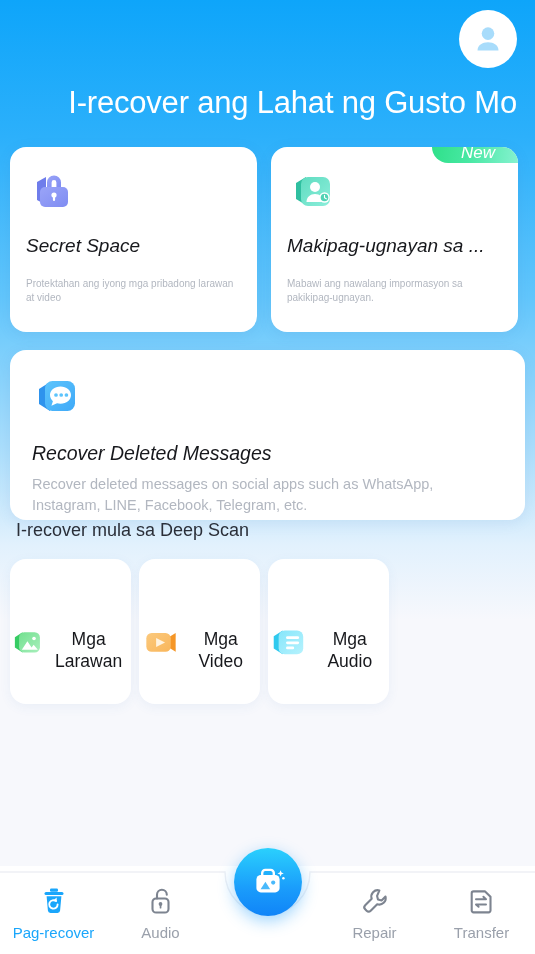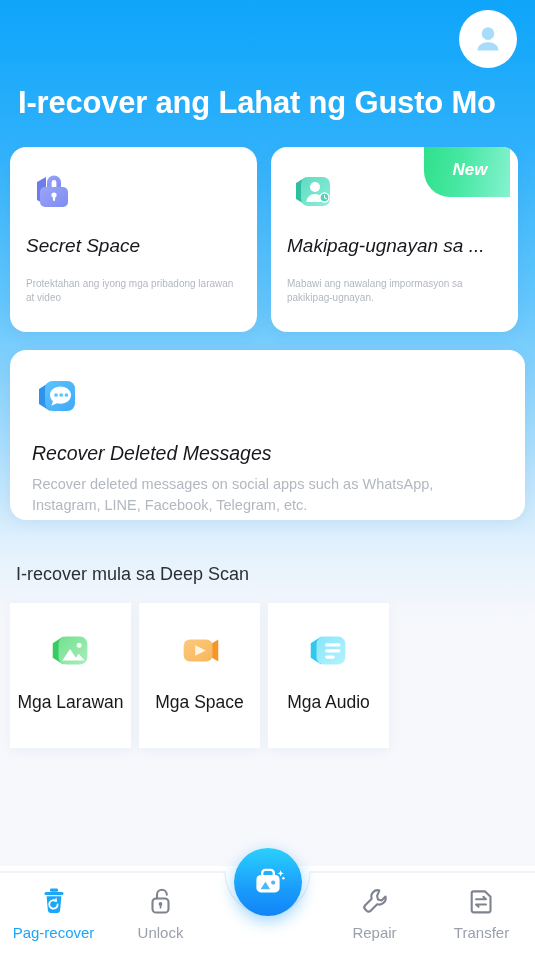--- a/index.html
+++ b/index.html
@@ -21,22 +21,22 @@
 
   
   .header{ padding:0 18px; }
   .avatar-row{ height:78px; display:flex; align-items:center; justify-content:flex-end; }
   .avatar{
     width:58px; height:58px; border-radius:50%; background:#ffffff;
     display:flex; align-items:center; justify-content:center;
   }
   .avatar svg{ display:block; }
   .page-title{
-    color:#ffffff; font-size:31px; font-weight:bold; line-height:1.38;
-    letter-spacing:-0.2px; margin-top:4px; max-width:520px;
+    color:#ffffff; font-size:31px; font-weight:normal; line-height:1.38;
+    letter-spacing:-0.2px; margin-top:4px; max-width:520px;text-align:right;
   }
 
   
   .cards-row{ display:flex; gap:14px; padding:0 10px; margin-top:22px; }
   .card{
     background:#ffffff; border-radius:16px; position:relative;
     box-shadow:0 3px 14px rgba(60,110,180,.10);
     padding:18px 16px 16px 16px; overflow:hidden;
   }
   .card.half{ width:247px; height:185px; }
@@ -47,35 +47,35 @@
     font-size:19px; color:#17181c; margin-top:18px;
     white-space:nowrap; overflow:hidden; text-overflow:ellipsis;font-style:italic;
   }
   .card.full .card-title{ margin-top:20px; font-size:19.5px; }
   .card-desc{
     font-size:10px; color:#b2b7c0; line-height:1.44; margin-top:20px;
   }
   .card.full .card-desc{ font-size:14.5px; margin-top:9px; }
 
   .new-badge{
-    position:absolute; top:0; right:8px; width:86px; height:50px;
+    position:absolute; top:0; right:0; width:86px; height:16px;
     background:linear-gradient(100deg,#2fe08a 0%,#49e8a4 45%,#86f2d0 100%);
     border-bottom-left-radius:26px;
-    color:#ffffff; font-size:17px; font-style:italic; font-weight:bold;
+    color:#ffffff; font-size:17px; font-style:italic; font-weight:normal;
     display:flex; align-items:center; justify-content:center;
     padding-bottom:3px; padding-left:6px;
   }
 
   
-  .section-title{ font-size:18px; color:#2b2f38; padding:0 16px; margin-top:44px; }
+  .section-title{ font-size:18px; color:#2b2f38; padding:0 16px; }
   .tiles-row{ display:flex; gap:8px; padding:0 10px; margin-top:18px; }
   .tile{
-    width:121px; height:145px; background:#ffffff; border-radius:0;
+    width:121px; height:145px; background:#ffffff; border-radius:16px;
     box-shadow:0 3px 12px rgba(60,110,180,.07);
-    display:flex; flex-direction:column; align-items:center;
+    display:flex; align-items:center;
     padding-top:22px;
   }
   .tile-icon{ width:50px; height:50px; }
   .tile-label{
     font-size:17.5px; color:#17181c; margin-top:16px; text-align:center;
     line-height:1.28; padding:0 4px;
   }
 
   
   .navbar{
@@ -218,21 +218,21 @@
         <defs>
             <linearGradient id="gVid" x1="0" y1="0" x2="1" y2="1">
           <stop offset="0" stop-color="#fbc97d"></stop>
               <stop offset="1" stop-color="#f9b65b"></stop>
             </linearGradient>
           </defs>
         <path d="M37 20 L45 15 L45 38 L37 33 Z" fill="#f59627"></path>
         <rect x="9" y="15" width="30" height="23" rx="6.5" fill="url(#gVid)"></rect>
         <path d="M21 21 L32 26.5 L21 32 Z" fill="#fff3e0"></path>
       </svg>
-      <div class="tile-label">Mga Space</div>
+      <div class="tile-label">Mga Video</div>
     </div>
 
 
     <div class="tile">
       <svg class="tile-icon" viewBox="0 0 52 52">
         <defs>
             <linearGradient id="gFil" x1="0" y1="0" x2="1" y2="1">
           <stop offset="0" stop-color="#86e6fb"></stop>
               <stop offset="1" stop-color="#b6f2fd"></stop>
             </linearGradient>
@@ -266,21 +266,21 @@
         <div class="nav-label">Pag-recover</div>
       </div>
 
       <div class="nav-item">
         <svg class="nav-ico" viewBox="0 0 30 30">
           <rect x="6.5" y="12.5" width="16" height="14" rx="3.6" fill="none" stroke="#7d8490" stroke-width="2.1"></rect>
           <path d="M11 12.5 V8.7 a4.9 4.9 0 0 1 9.8 0" fill="none" stroke="#7d8490" stroke-width="2.1" stroke-linecap="round"></path>
           <circle cx="14.5" cy="18" r="1.9" fill="#7d8490"></circle>
           <rect x="13.7" y="18.8" width="1.7" height="3.8" rx="0.85" fill="#7d8490"></rect>
         </svg>
-        <div class="nav-label">Unlock</div>
+        <div class="nav-label">Audio</div>
       </div>
 
       <div class="nav-item spacer"></div>
 
       <div class="nav-item">
         <svg class="nav-ico" viewBox="0 0 30 30">
           <path d="M19.4 4.4 a6.4 6.4 0 0 0-7.7 8.3 L5.2 19.2 a2.9 2.9 0 0 0 0 4.1 l1.4 1.4 a2.9 2.9 0 0 0 4.1 0 l6.5-6.5 a6.4 6.4 0 0 0 8.3-7.7 l-3.9 3.9 l-3.6-0.9 l-0.9-3.6 Z" fill="none" stroke="#7d8490" stroke-width="2.1" stroke-linejoin="round"></path>
         </svg>
         <div class="nav-label">Repair</div>
       </div>

